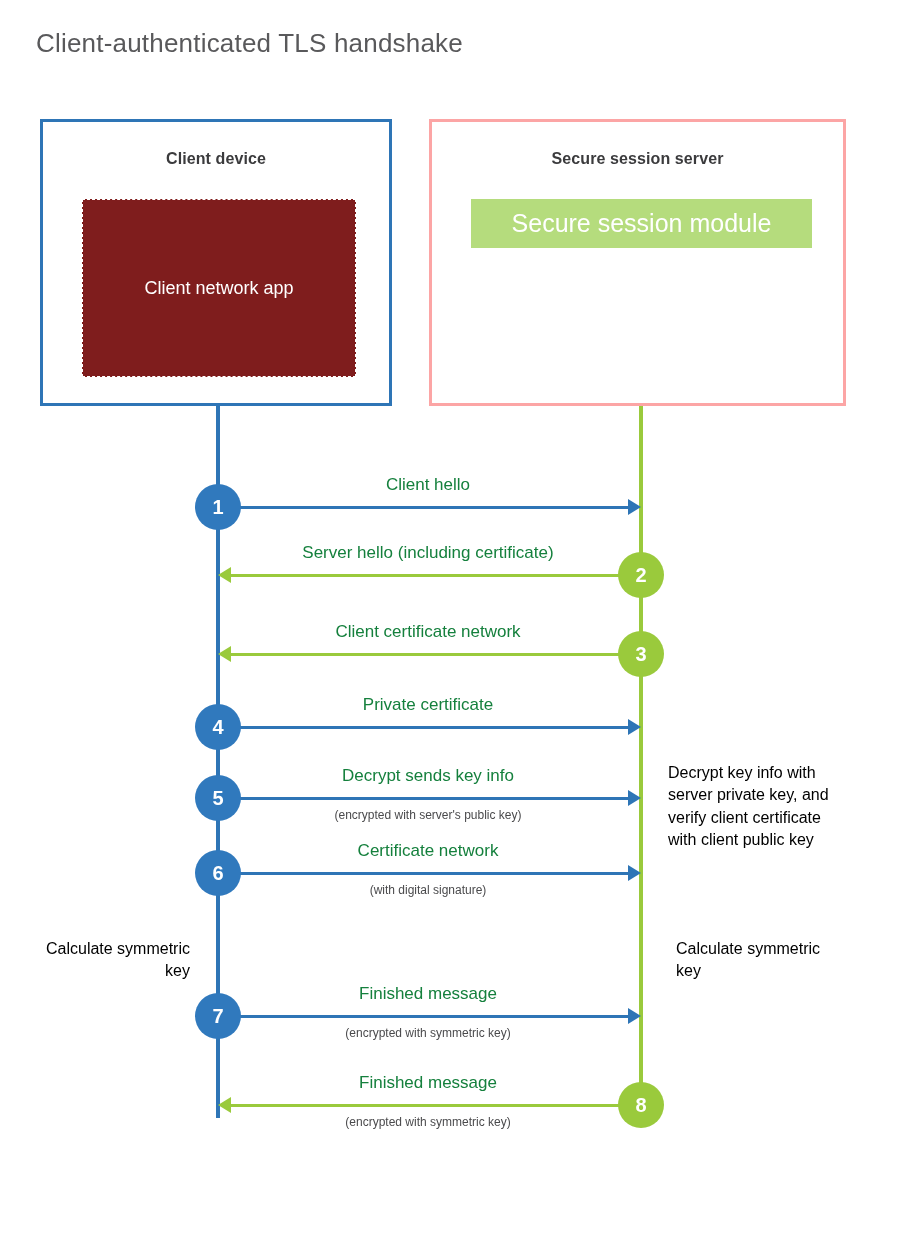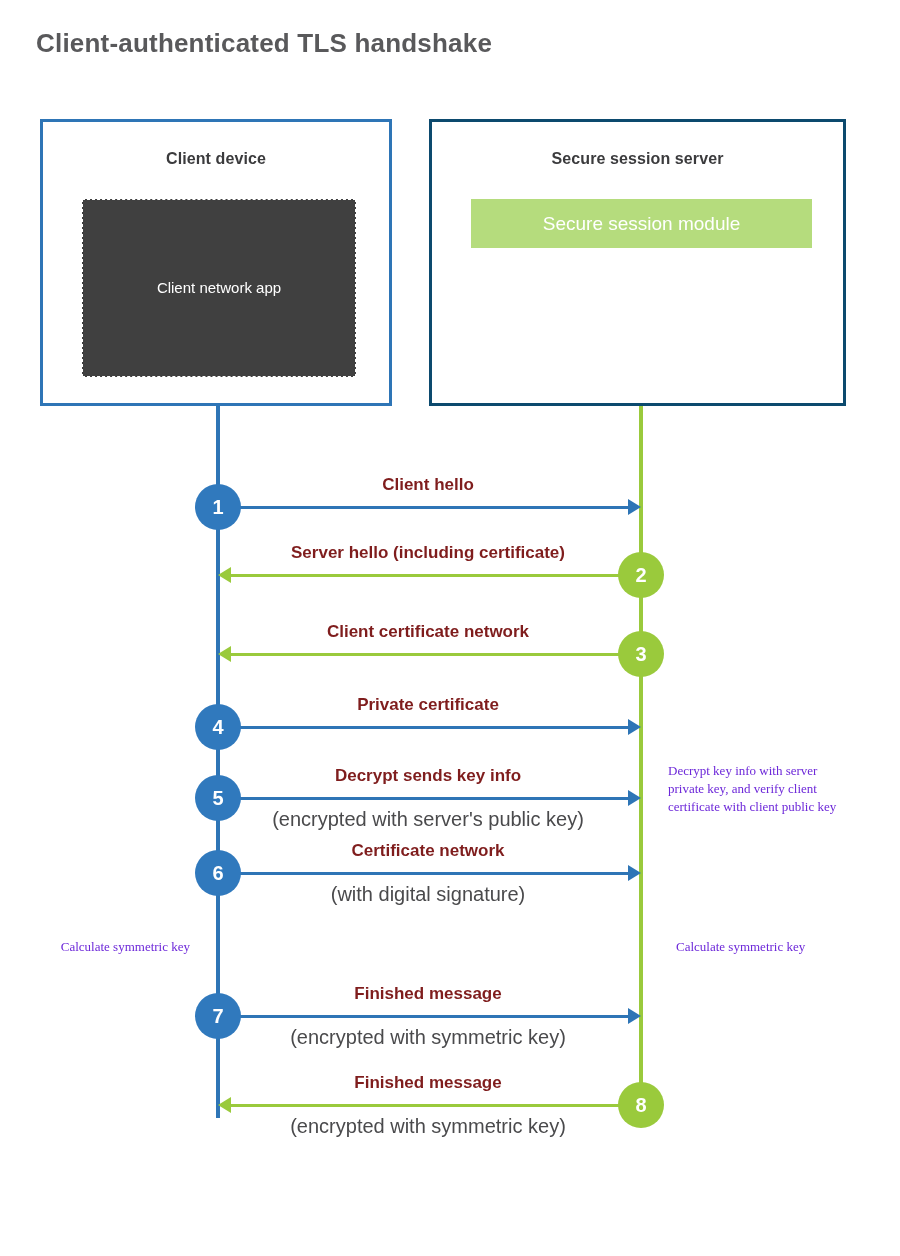--- a/index.html
+++ b/index.html
@@ -18,21 +18,21 @@
     background: #ffffff;
     overflow: hidden;
   }
 
   
   .page-title {
     position: absolute;
     left: 36px;
     top: 28px;
     font-size: 26px;
-    font-weight: 700;
+    font-weight: 400;
     color: #59595b;
     letter-spacing: 0.2px;
     white-space: nowrap;
   }
 
   
   .party-box {
     position: absolute;
     background: #ffffff;
     box-sizing: border-box;
@@ -42,64 +42,64 @@
     top: 119px;
     width: 352px;
     height: 287px;
     border: 3px solid #2E75B6;
   }
   .party-box.server {
     left: 429px;
     top: 119px;
     width: 417px;
     height: 287px;
-    border: 3px solid #0c4a6e;
+    border: 3px solid #fca5a5;
   }
   .party-title {
     text-align: center;
     font-size: 16px;
     font-weight: bold;
     color: #3b3b3d;
     margin-top: 28px;
     letter-spacing: 0.1px;
   }
 
   
   .client-app {
     position: absolute;
     left: 39px;
     top: 77px;
     width: 274px;
     height: 178px;
-    background: #404040;
+    background: #7f1d1d;
     border: 1px dashed #ffffff;
     box-sizing: border-box;
     display: flex;
     align-items: center;
     justify-content: center;
     color: #ffffff;
-    font-size: 15px;
+    font-size: 18px;
     line-height: 1.35;
     text-align: center;
     font-weight: 400;
   }
   .server-blocks {
     position: absolute;
     left: 39px;
     top: 77px;
     width: 341px;
   }
   .server-block {
     height: 49px;
     background: #B5DC7D;
     display: flex;
     align-items: center;
     justify-content: center;
     color: #ffffff;
-    font-size: 19px;
+    font-size: 25px;
     margin-bottom: 12px;
     font-weight: 400;
   }
 
   
   .lifeline {
     position: absolute;
     width: 4px;
   }
   .lifeline.client-line {
@@ -144,31 +144,30 @@
   .arrow-head.left.green {
     border-top: 8px solid transparent;
     border-bottom: 8px solid transparent;
     border-right: 13px solid #9ACA3C;
   }
 
   .msg-label {
     position: absolute;
     text-align: center;
     font-size: 17px;
-    color: #7f1d1d;
+    color: #15803d;
     white-space: nowrap;
     top: -32px;
     width: 420px;
     left: 218px;
-    font-weight: bold;
   }
   .msg-sublabel {
     position: absolute;
     text-align: center;
-    font-size: 20px;
+    font-size: 12px;
     color: #4a4a4c;
     white-space: nowrap;
     top: 10px;
     width: 420px;
     left: 218px;
   }
 
   
   .step-badge {
     position: absolute;
@@ -182,24 +181,23 @@
     font-size: 20px;
     font-weight: bold;
     box-sizing: border-box;
   }
   .step-badge.blue { background: #3079BD; }
   .step-badge.green { background: #9ACA3C; }
 
   
   .side-note {
     position: absolute;
-    font-size: 13px;
+    font-size: 16px;
     line-height: 1.4;
-    color: #6d28d9;
-    font-family: Liberation Serif, serif;
+    color: #000000;
   }
   .side-note.right-align { text-align: right; }
   .side-note.left-align { text-align: left; }
 </style>
 </head>
 <body>
 
 <div id="canvas">
 
   <div class="page-title">Client-authenticated TLS handshake</div>

